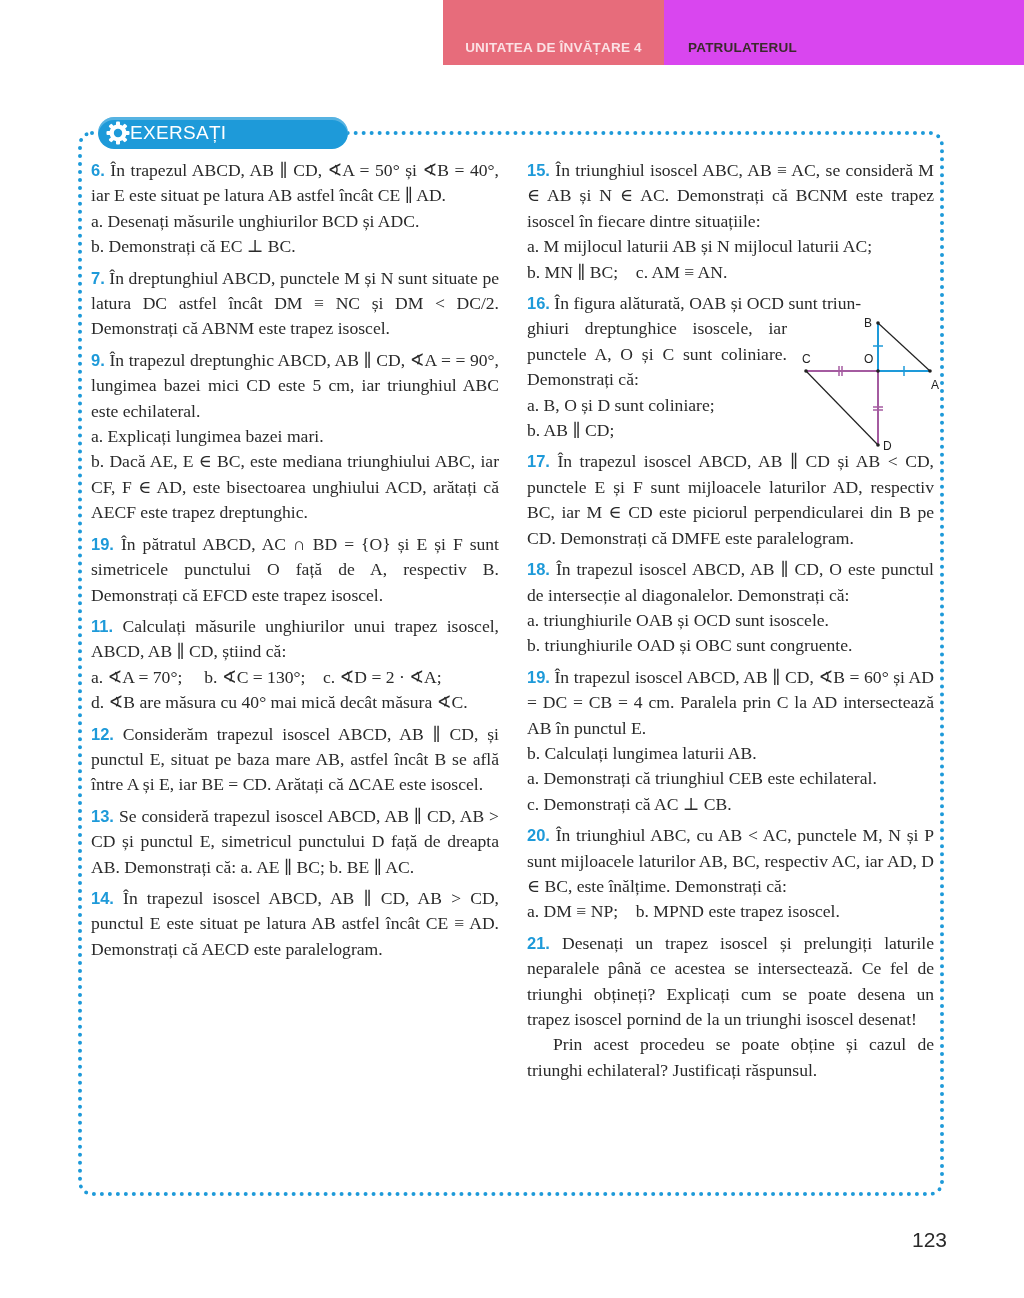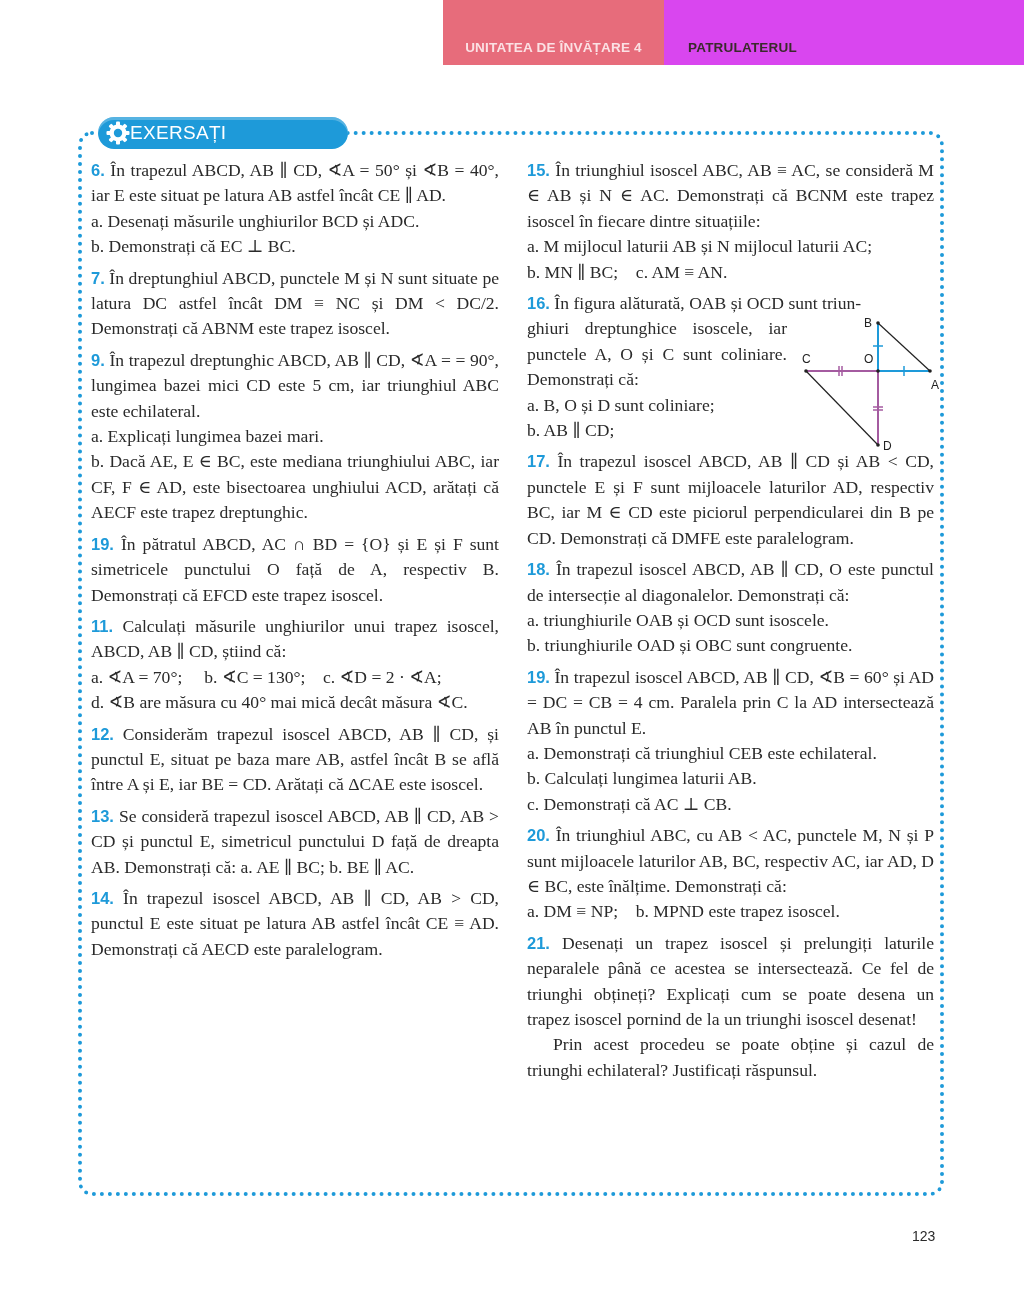--- a/index.html
+++ b/index.html
@@ -26,21 +26,21 @@
   .ex { margin-bottom: 6px; }
   .ex p { margin: 0; }
   .num { color: #1e9ad9; font-weight: bold; font-family: "Liberation Sans", "DejaVu Sans", sans-serif; font-size: 16.5px; }
   .indent { text-indent: 26px; }
 
   .ex16 { position: relative; }
   .ex16 .narrow { width: 260px; text-align: justify; }
   .figure { position: absolute; right: -10px; top: 22px; width: 150px; height: 140px; }
 
   .page-number { position: absolute; left: 912px; top: 1228px; font-family: "Liberation Sans", "DejaVu Sans", sans-serif;
-                 font-size: 14px; color: #2a2a2a; }
+                 font-size: 21px; color: #2a2a2a; }
 </style>
 </head>
 <body>
 
 <div class="hdr hdr-unit">
   <span>UNITATEA DE ÎNVĂȚARE 4</span>
 </div>
 <div class="hdr hdr-chap">
   <span>PATRULATERUL</span>
 </div>
@@ -136,22 +136,22 @@
   <div class="ex">
     <p><span class="num">17.</span> <span>În trapezul isoscel ABCD, AB ∥ CD și AB &lt; CD, punctele E și F sunt mijloacele laturilor AD, respectiv BC, iar M ∈ CD este piciorul perpendicularei din B pe CD. Demonstrați că DMFE este paralelogram.</span></p>
   </div>
   <div class="ex">
     <p><span class="num">18.</span> <span>În trapezul isoscel ABCD, AB ∥ CD, O este punctul de intersecție al diagonalelor. Demonstrați că:</span></p>
     <p>a. triunghiurile OAB și OCD sunt isoscele.</p>
     <p>b. triunghiurile OAD și OBC sunt congruente.</p>
   </div>
   <div class="ex">
     <p><span class="num">19.</span> <span>În trapezul isoscel ABCD, AB ∥ CD, ∢B = 60° și AD = DC = CB = 4 cm. Paralela prin C la AD intersectează AB în punctul E.</span></p>
+    <p>b. Calculați lungimea laturii AB.</p>
     <p>a. Demonstrați că triunghiul CEB este echilateral.</p>
-    <p>b. Calculați lungimea laturii AB.</p>
     <p>c. Demonstrați că AC ⊥ CB.</p>
   </div>
   <div class="ex">
     <p><span class="num">20.</span> <span>În triunghiul ABC, cu AB &lt; AC, punctele M, N și P sunt mijloacele laturilor AB, BC, respectiv AC, iar AD, D ∈ BC, este înălțime. Demonstrați că:</span></p>
     <p style="white-space:pre;">a. DM ≡ NP;    b. MPND este trapez isoscel.</p>
   </div>
   <div class="ex">
     <p><span class="num">21.</span> <span>Desenați un trapez isoscel și prelungiți laturile neparalele până ce acestea se intersectează. Ce fel de triunghi obțineți? Explicați cum se poate desena un trapez isoscel pornind de la un triunghi isoscel desenat!</span></p>
     <p class="indent">Prin acest procedeu se poate obține și cazul de triunghi echilateral? Justificați răspunsul.</p>
   </div>

